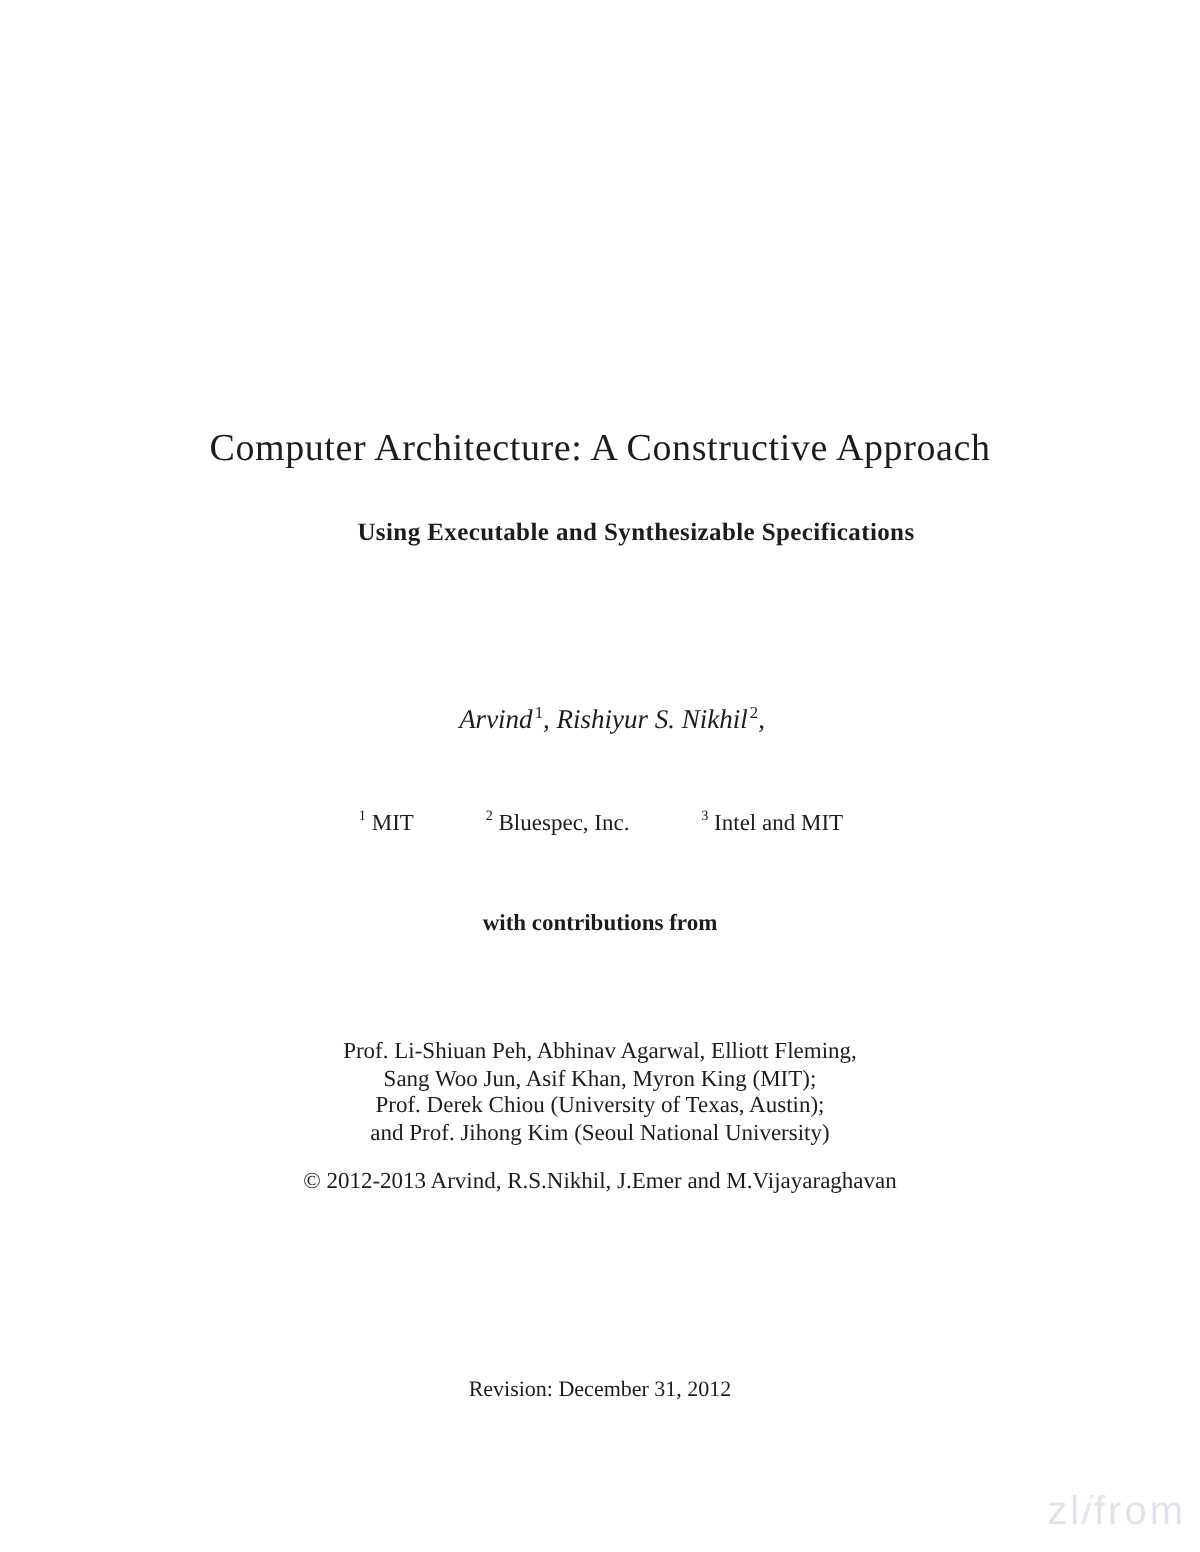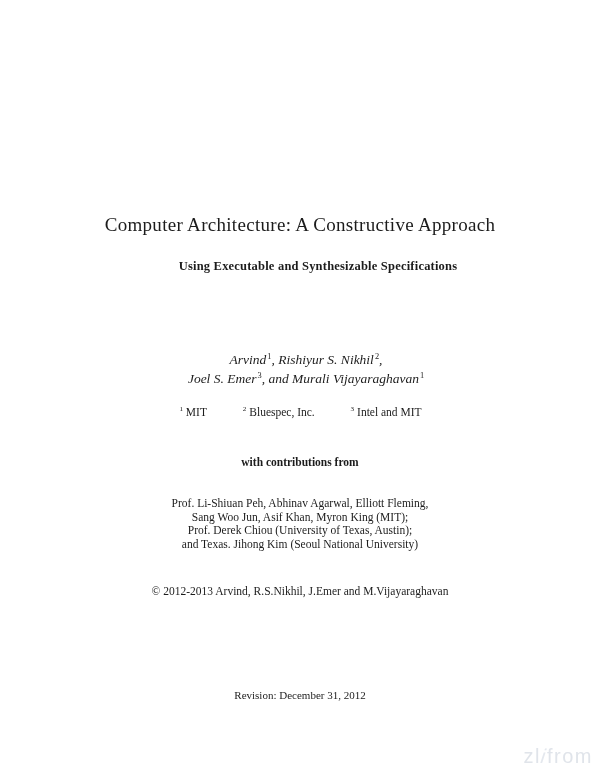--- a/index.html
+++ b/index.html
@@ -58,21 +58,21 @@
     display: inline-block;
     margin: 0 16px;
     text-align: center;
   }
   .contrib-intro {
     top: 456px;
     font-size: 11.5px;
     font-weight: bold;
   }
   .contributors {
-    top: 497px;
+    top: 520px;
     font-size: 11.5px;
     line-height: 13.6px;
   }
   .copyright {
     top: 585px;
     font-size: 11.5px;
   }
   .revision {
     top: 689px;
     font-size: 11px;
@@ -98,36 +98,35 @@
 <body>
 
 <div class="page">
 
   <h1 class="centered book-title">Computer Architecture: A Constructive Approach</h1>
 
   <h2 class="centered book-subtitle">Using Executable and Synthesizable Specifications</h2>
 
   <div class="centered authors">
     <div><span>Arvind</span><sup>1</sup><span>, </span><span>Rishiyur S. Nikhil</span><sup>2</sup><span>,</span></div>
-    <div><span>Joel S. Emer</span><sup>3</sup><span>, and </span><span>Murali Vijayaraghavan</span><sup>1</sup></div>
   </div>
 
   <div class="centered affiliations">
     <span class="affiliation-item"><sup>1</sup> <span>MIT</span></span>
     <span class="affiliation-item"><sup>2</sup> <span>Bluespec, Inc.</span></span>
     <span class="affiliation-item"><sup>3</sup> <span>Intel and MIT</span></span>
   </div>
 
   <div class="centered contrib-intro">with contributions from</div>
 
   <div class="centered contributors">
     <div>Prof. Li-Shiuan Peh, Abhinav Agarwal, Elliott Fleming,</div>
     <div>Sang Woo Jun, Asif Khan, Myron King (MIT);</div>
     <div>Prof. Derek Chiou (University of Texas, Austin);</div>
-    <div>and Texas. Jihong Kim (Seoul National University)</div>
+    <div>and Prof. Jihong Kim (Seoul National University)</div>
   </div>
 
   <div class="centered copyright">© 2012-2013 Arvind, R.S.Nikhil, J.Emer and M.Vijayaraghavan</div>
 
   <div class="centered revision">Revision: December 31, 2012</div>
 
   <div class="watermark"><span>zl</span><span class="wm-i">i</span><span>from</span></div>
 
 </div>
 

